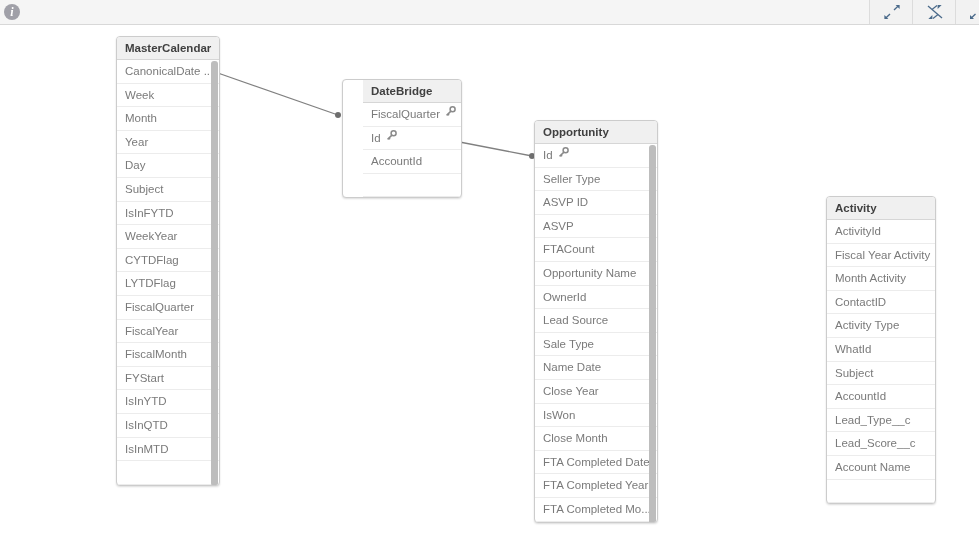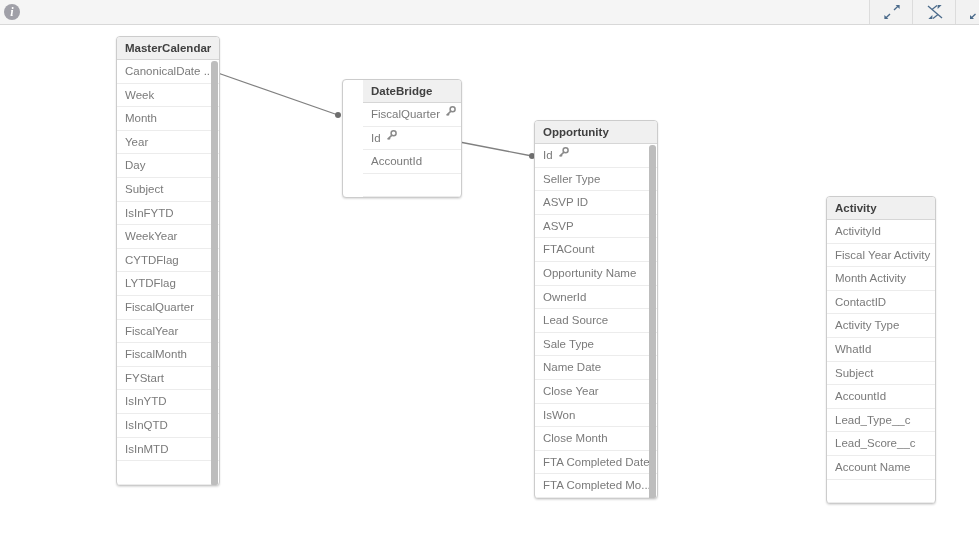--- a/index.html
+++ b/index.html
@@ -229,20 +229,21 @@
       <div class="field-row"><span>FTACount</span></div>
       <div class="field-row"><span>Opportunity Name</span></div>
       <div class="field-row"><span>OwnerId</span></div>
       <div class="field-row"><span>Lead Source</span></div>
       <div class="field-row"><span>Sale Type</span></div>
       <div class="field-row"><span>Name Date</span></div>
       <div class="field-row"><span>Close Year</span></div>
       <div class="field-row"><span>IsWon</span></div>
       <div class="field-row"><span>Close Month</span></div>
       <div class="field-row"><span>FTA Completed Date</span></div>
+      <div class="field-row"><span>FTA Completed Year</span></div>
       <div class="field-row"><span>FTA Completed Mo...</span></div>
       <div class="vscroll" style="top: 24px; height: 390px;"></div>
     </div>
     <div class="table-box" style="left: 826px; top: 171px; width: 110px;">
       <div class="table-header">Activity</div>
       <div class="field-row"><span>ActivityId</span></div>
       <div class="field-row"><span>Fiscal Year Activity</span></div>
       <div class="field-row"><span>Month Activity</span></div>
       <div class="field-row"><span>ContactID</span></div>
       <div class="field-row"><span>Activity Type</span></div>

